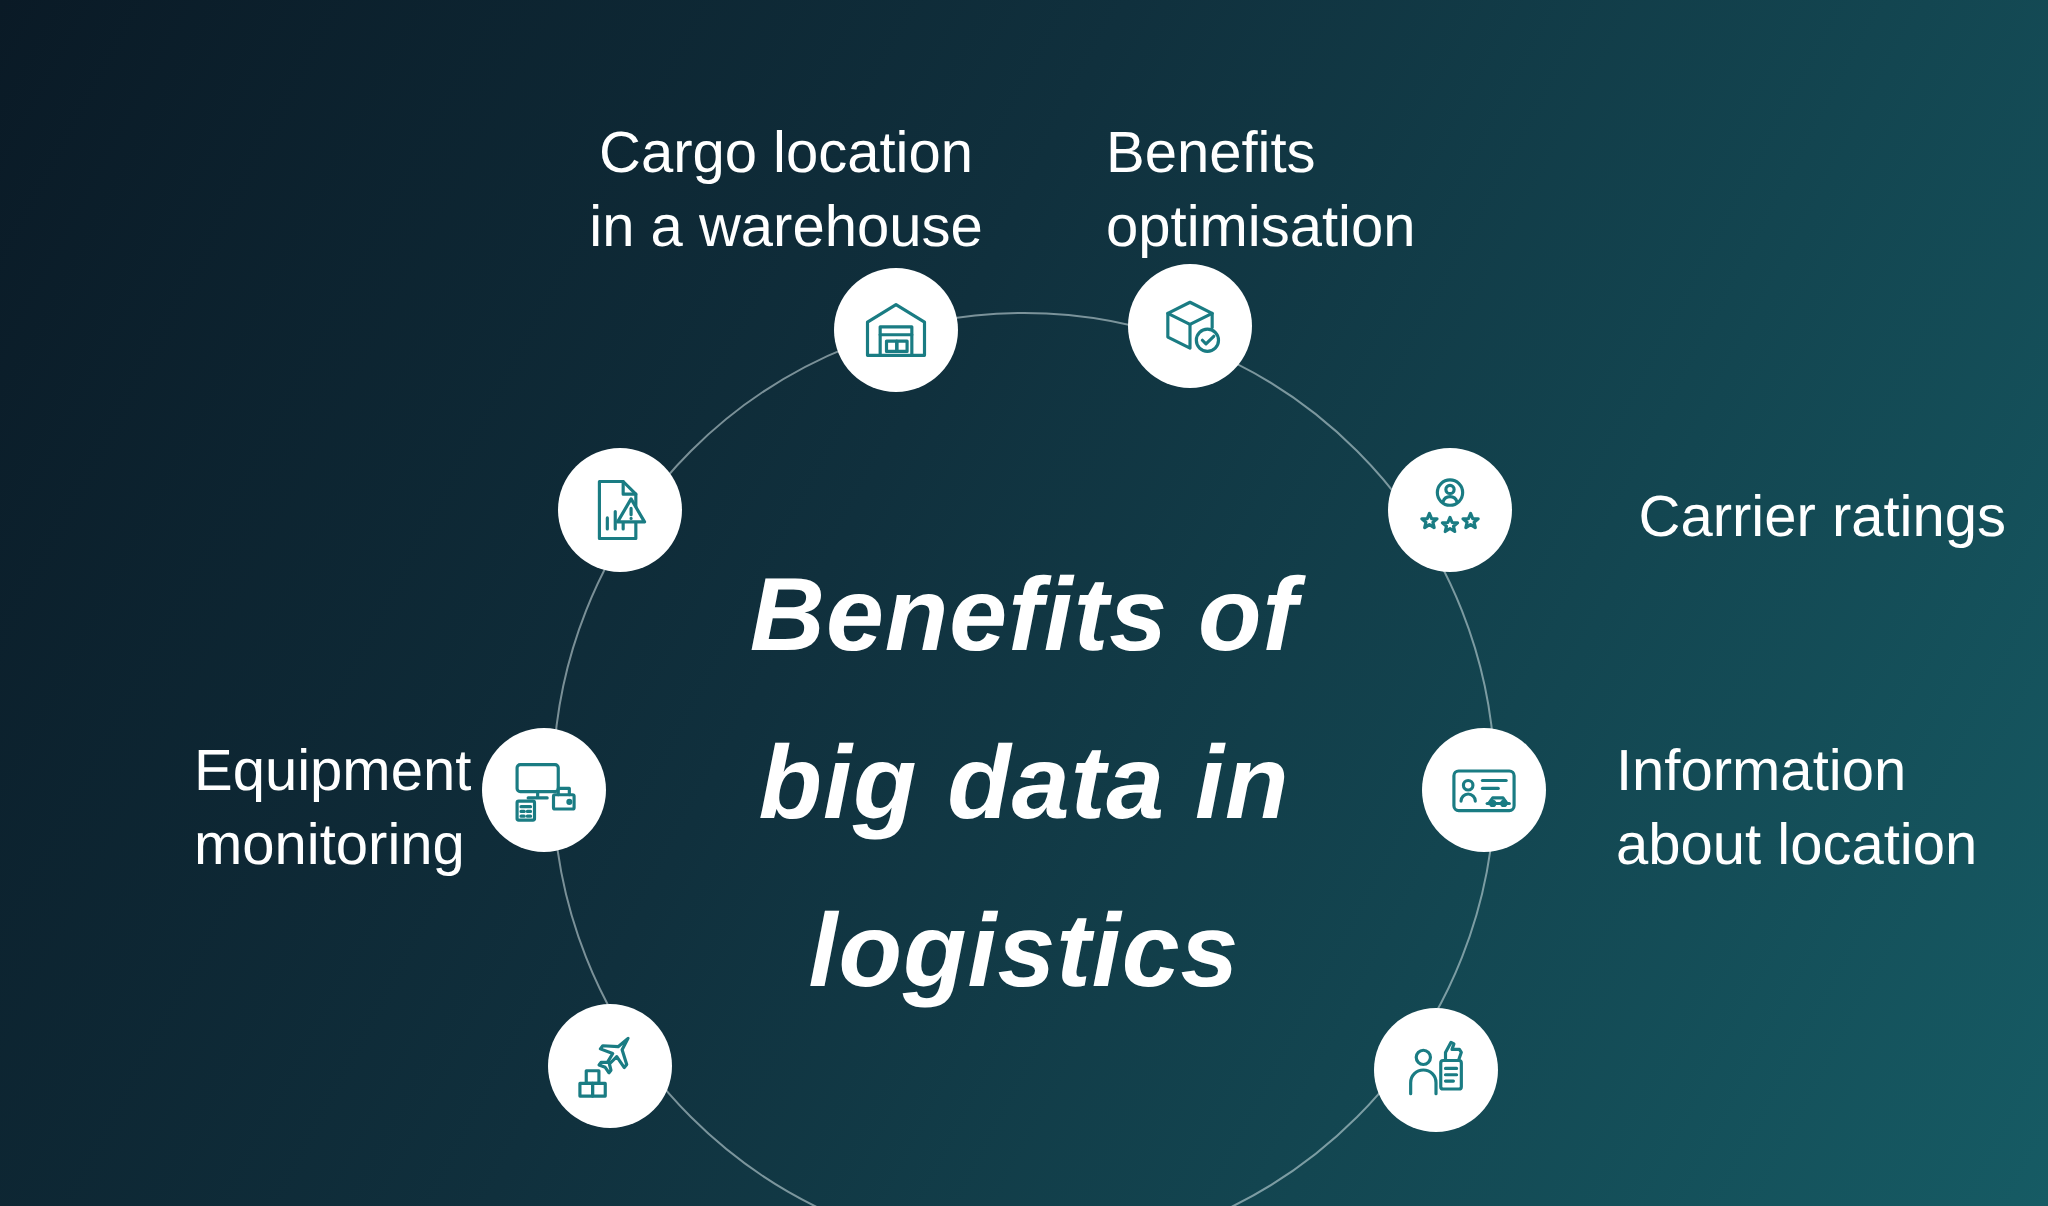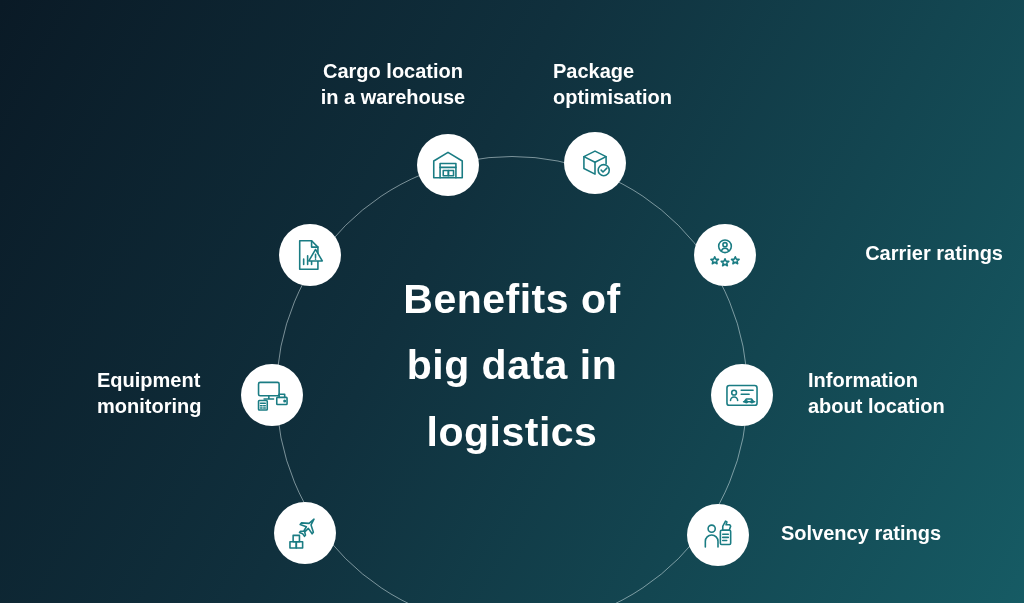--- a/index.html
+++ b/index.html
@@ -18,31 +18,32 @@
     position:relative;width:1024px;height:603px;overflow:hidden;
     background:linear-gradient(118deg,var(--bg-start) 0%,var(--bg-mid) 42%,var(--bg-end) 100%);
   }
   .ring{
     position:absolute;left:276px;top:156px;width:472px;height:472px;
     border:1.5px solid var(--ring);border-radius:50%;
   }
   .title{
     position:absolute;left:0;right:0;top:266px;margin:0;
     text-align:center;color:var(--text);
-    font-size:41px;font-weight:700;line-height:1.62;letter-spacing:0.5px;
+    font-size:52px;font-weight:700;line-height:1.62;letter-spacing:0.5px;
     white-space:pre-line;
+    font-style:italic;
   }
   .bubble{
     position:absolute;width:62px;height:62px;border-radius:50%;
     background:var(--node-bg);display:flex;align-items:center;justify-content:center;
   }
   .bubble svg{width:38px;height:38px;color:var(--icon-accent);display:block;}
   .label{
     position:absolute;color:var(--text);
-    font-size:20px;font-weight:700;line-height:1.28;
+    font-size:29px;font-weight:400;line-height:1.28;
     white-space:pre-line;
   }
   
   .b-cargo{left:417px;top:134px;}
   .b-package{left:564px;top:132px;}
   .b-carrier{left:694px;top:224px;}
   .b-drivers{left:711px;top:364px;}
   .b-solvency{left:687px;top:504px;}
   .b-freight{left:274px;top:502px;}
   .b-equipment{left:241px;top:364px;}
@@ -73,21 +74,21 @@
   <div class="bubble b-cargo">
     <svg viewBox="0 0 48 48" fill="none" stroke="currentColor" stroke-width="2" stroke-linecap="round" stroke-linejoin="round">
       <path d="M6 19 L24 8 L42 19 V40 H6 Z"></path>
       <path d="M14 40 V22 H34 V40"></path>
       <path d="M14 27 H34"></path>
       <rect x="18" y="31" width="6.5" height="6.5"></rect>
       <rect x="24.5" y="31" width="6.5" height="6.5"></rect>
     </svg>
   </div>
 
-  <div class="label l-package">Package
+  <div class="label l-package">Benefits
 optimisation</div>
   <div class="bubble b-package">
     <svg viewBox="0 0 48 48" fill="none" stroke="currentColor" stroke-width="2" stroke-linecap="round" stroke-linejoin="round">
       <path d="M10 16 L24 9 L38 16 L24 23 Z"></path>
       <path d="M10 16 V31 L24 38 V23"></path>
       <path d="M38 16 V25"></path>
       <circle cx="35" cy="33" r="7" fill="#ffffff"></circle>
       <path d="M31.8 33 l2.3 2.3 L39 30.5"></path>
     </svg>
   </div>
@@ -116,21 +117,20 @@
       <path d="M9.5 31 a4.5 4.5 0 0 1 9 0"></path>
       <path d="M23 18 H38"></path>
       <path d="M23 23 H33"></path>
       <path d="M27 32.5 l2.5-3.5 h6.5 l2.5 3.5"></path>
       <path d="M26 32.5 h14"></path>
       <circle cx="29.5" cy="32.5" r="1.3"></circle>
       <circle cx="36.5" cy="32.5" r="1.3"></circle>
     </svg>
   </div>
 
-  <div class="label l-solvency">Solvency ratings</div>
   <div class="bubble b-solvency">
     <svg viewBox="0 0 48 48" fill="none" stroke="currentColor" stroke-width="2" stroke-linecap="round" stroke-linejoin="round">
       <circle cx="16" cy="16" r="4.5"></circle>
       <path d="M8 39 v-7 a8 8 0 0 1 16 0 v7"></path>
       <rect x="27" y="18" width="13" height="18" rx="1.5"></rect>
       <path d="M30 23 h7 M30 27 h7 M30 31 h5"></path>
       <path d="M30 13 l3.5-6.5 1.8 1 -1.2 3.5 h4.7 l1.2 1.8 -1.8 5.2 h-8.2 z"></path>
     </svg>
   </div>
 

